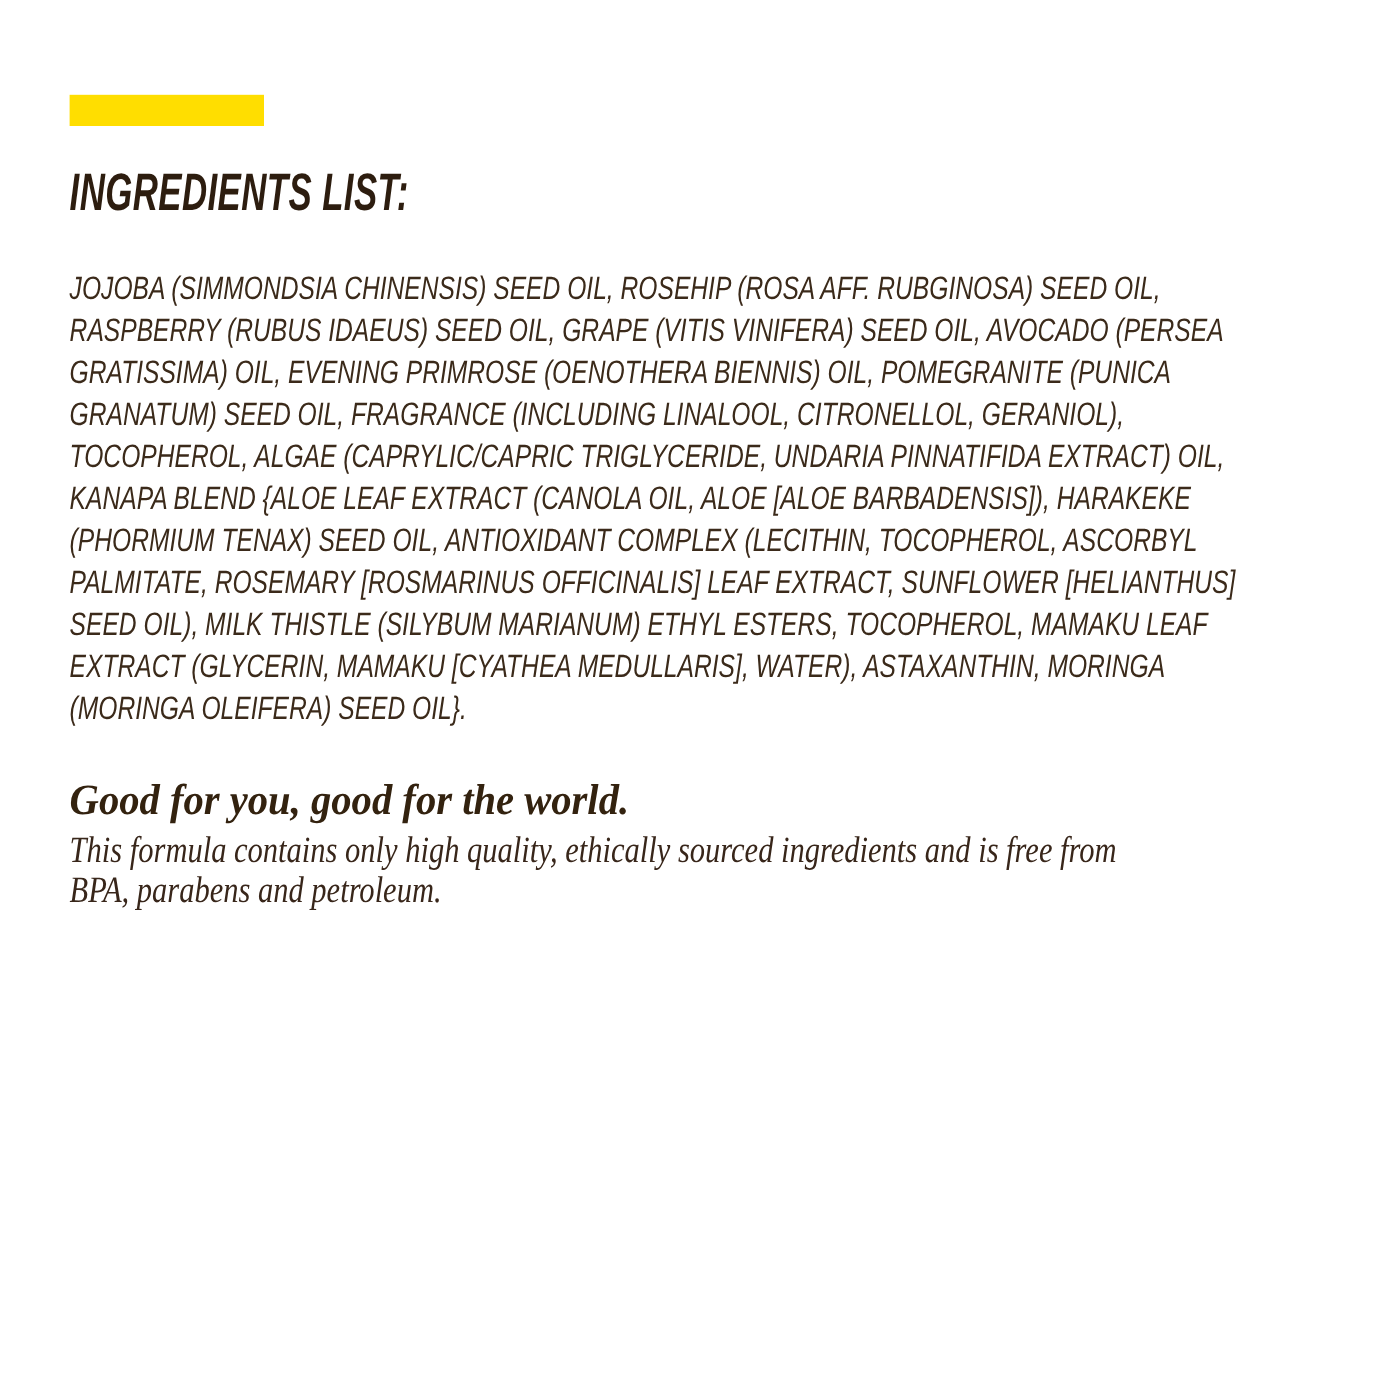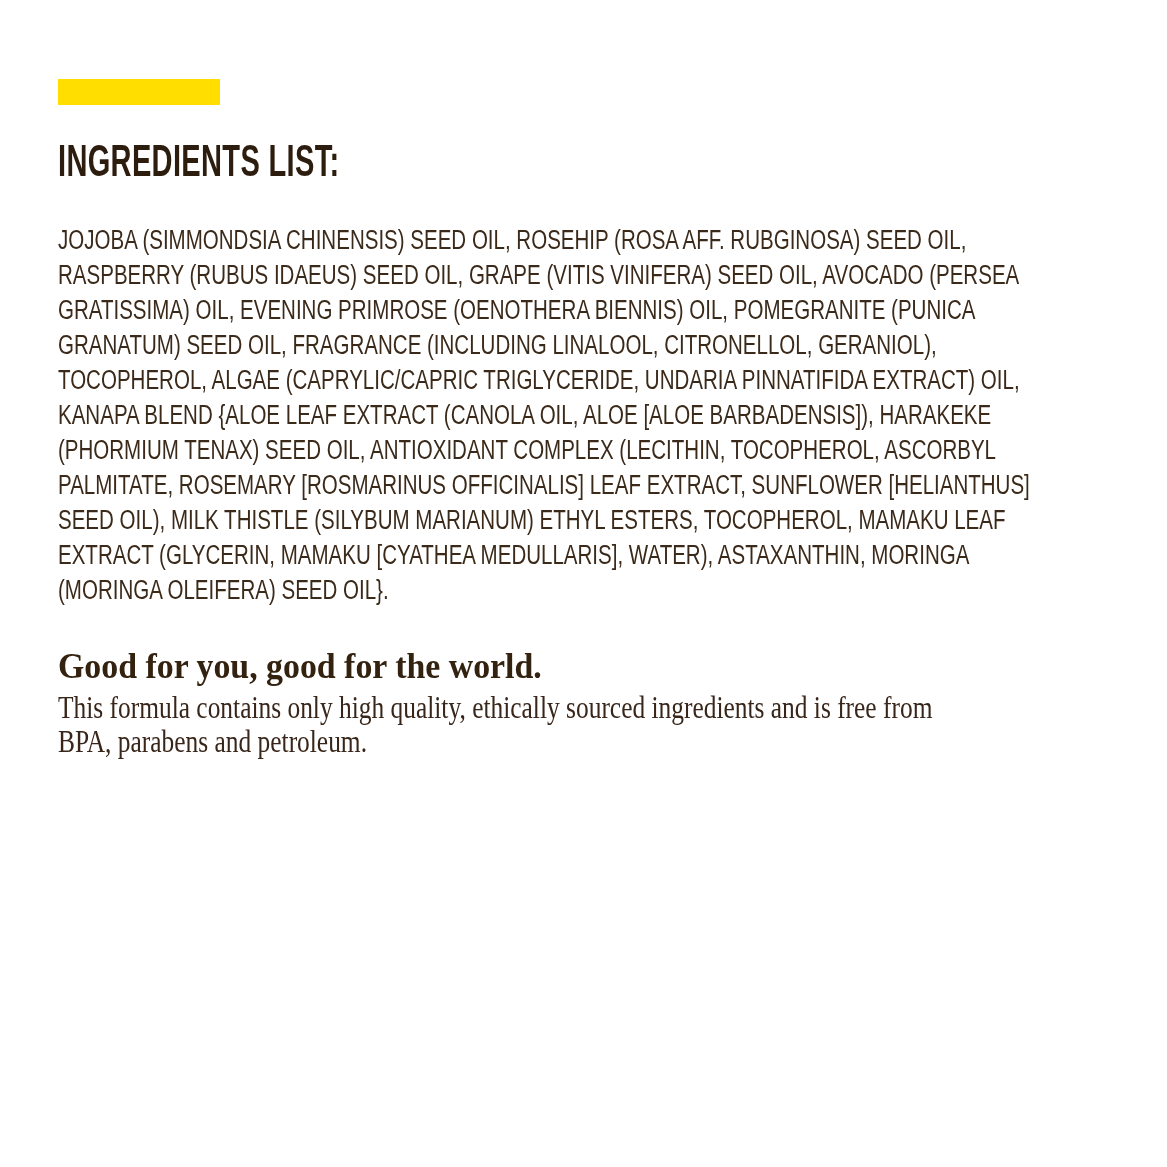--- a/index.html
+++ b/index.html
@@ -7,20 +7,21 @@
     padding: 0;
     background: #ffffff;
   }
   #canvas {
     position: relative;
     width: 1167px;
     height: 1167px;
     background: #ffffff;
     overflow: hidden;
     font-family: "Liberation Sans", sans-serif;
+    font-style: italic;
   }
   .accent-bar {
     position: absolute;
     left: 58px;
     top: 79px;
     width: 162px;
     height: 26px;
   }
   .ingredients-heading {
     position: absolute;

